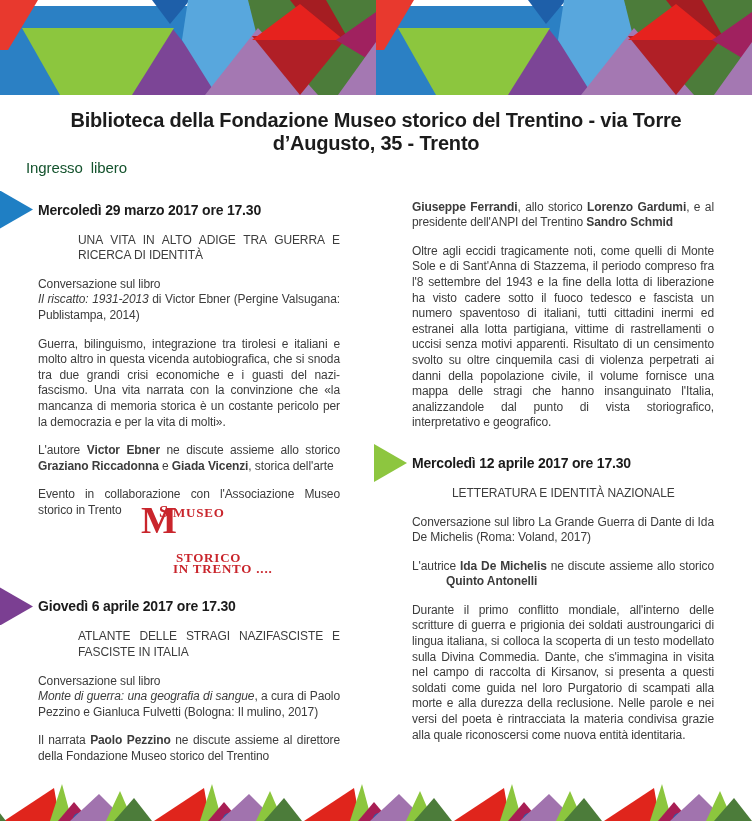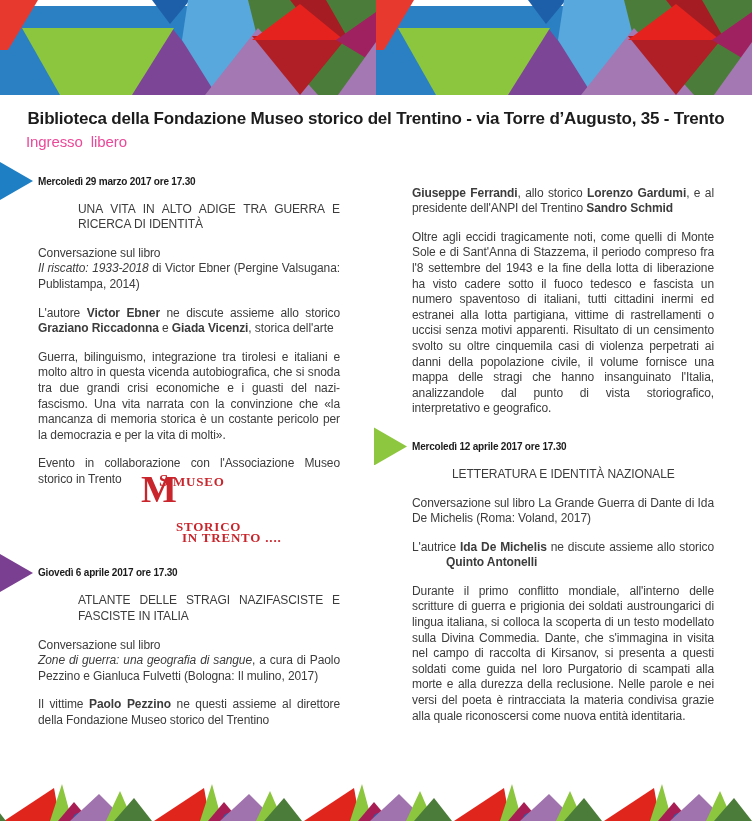--- a/index.html
+++ b/index.html
@@ -9,37 +9,37 @@
     background:#ffffff;
     font-family:"Liberation Sans", sans-serif;
     color:#3c3c3c;
     overflow:hidden;
   }
   .banner { display:block; }
   .footer-banner { position:absolute; left:0; bottom:0; }
 
   .title-block { text-align:center; margin:14px 26px 0; }
   .doc-title {
-    margin:0; font-size:17px; font-weight:bold; color:#1c1c1c; letter-spacing:-0.2px;
+    margin:0; font-size:20px; font-weight:bold; color:#1c1c1c; letter-spacing:-0.2px;
   }
   .doc-subtitle {
-    margin:5px 0 0; font-size:15px; color:#ec4899; white-space:pre-wrap;
+    margin:5px 0 0; font-size:15px; color:#14532d; white-space:pre-wrap;
   }
 
   .columns { display:flex; gap:72px; padding:0 38px; margin-top:20px; }
   .col { flex:1; min-width:0; }
 
   p { font-size:12px; line-height:15.6px; text-align:justify; margin:0 0 13px; letter-spacing:-0.1px; }
   .caps { text-transform:none;margin-left:40px; }
 
   .event { margin-top:0; }
   .event + .event, .event.gap-top { margin-top:24px; }
 
   .event-head { position:relative; margin:6px 0 15px; }
-  .event-date { margin:0; font-size:10px; font-weight:bold; color:#1b1b1b; letter-spacing:-0.2px; }
+  .event-date { margin:0; font-size:14px; font-weight:bold; color:#1b1b1b; letter-spacing:-0.2px; }
   .arrow {
     position:absolute; left:-38px; top:50%; transform:translateY(-50%);
     width:33px; height:38px;
     clip-path:polygon(0 0, 100% 50%, 0 100%);
   }
   .arrow.blue   { background:#1f7fc4; }
   .arrow.purple { background:#7b3f92; }
   .arrow.green  { background:#8dc63f; }
 
   .collab { margin-bottom:0; }
@@ -47,23 +47,23 @@
   .ms-logo {
     display:inline-flex; align-items:flex-start;
     margin-left:16px; margin-top:2px; vertical-align:top;
     font-family:"Liberation Serif", serif; color:#c9252c;
   }
   .ms-monogram { position:relative; width:32px; height:36px; }
   .ms-m { position:absolute; left:0; top:-4px; font-size:38px; font-weight:bold; line-height:1; }
   .ms-s { position:absolute; left:18px; top:-1px; font-size:17px; font-weight:bold; }
   .ms-lines { display:flex; flex-direction:column; padding-top:3px; font-size:13px; font-weight:bold; letter-spacing:0.8px; line-height:10.5px; white-space:nowrap; }
   .ms-lines .l2 { margin-left:3px;margin-top:35px; }
-  .ms-lines .l3 { margin-left:9px; }
+  .ms-lines .l3 { margin-left:0; }
 
-  .rcol-lead { margin-top:16px; }
+  .rcol-lead { margin-top:4px; }
 </style>
 </head>
 <body>
 
 <div class="page">
 
   <svg class="banner" width="752" height="95" viewBox="0 0 752 95">
     <defs>
       <g id="tile">
         <rect x="0" y="0" width="376" height="95" fill="#ffffff"></rect>
@@ -94,23 +94,23 @@
   <div class="columns">
 
     <div class="col">
 
       <section class="event">
         <div class="event-head">
           <span class="arrow blue"></span>
           <h2 class="event-date">Mercoledì 29 marzo 2017 ore 17.30</h2>
         </div>
         <p class="caps">UNA VITA IN ALTO ADIGE TRA GUERRA E RICERCA DI IDENTITÀ</p>
-        <p><span>Conversazione sul libro</span><br><span><span style="font-style: italic;">Il riscatto: 1933-2018</span><span> di Victor Ebner (Pergine Valsugana: Publistampa, 2014)</span></span></p>
+        <p><span>Conversazione sul libro</span><br><span><span style="font-style: italic;">Il riscatto: 1931-2013</span><span> di Victor Ebner (Pergine Valsugana: Publistampa, 2014)</span></span></p>
+        <p>Guerra, bilinguismo, integrazione tra tirolesi e italiani e molto altro in questa vicenda autobiografica, che si snoda tra due grandi crisi economiche e i guasti del nazi-fascismo. Una vita narrata con la convinzione che «la mancanza di memoria storica è un costante pericolo per la democrazia e per la vita di molti».</p>
         <p><span>L'autore </span><span style="font-weight: bold;">Victor Ebner</span><span> ne discute assieme allo storico </span><span style="font-weight: bold;">Graziano Riccadonna</span><span> e </span><span style="font-weight: bold;">Giada Vicenzi</span><span>, storica dell'arte</span></p>
-        <p>Guerra, bilinguismo, integrazione tra tirolesi e italiani e molto altro in questa vicenda autobiografica, che si snoda tra due grandi crisi economiche e i guasti del nazi-fascismo. Una vita narrata con la convinzione che «la mancanza di memoria storica è un costante pericolo per la democrazia e per la vita di molti».</p>
         <p class="collab"><span>Evento in collaborazione con l'Associazione Museo storico in Trento</span>
           <span class="ms-logo">
             <span class="ms-monogram">
               <span class="ms-m">M</span>
               <span class="ms-s">S</span>
             </span>
             <span class="ms-lines">
               <span class="l1">MUSEO</span>
               <span class="l2">STORICO</span>
               <span class="l3">IN TRENTO ....</span>
@@ -118,22 +118,22 @@
           </span>
         </p>
       </section>
 
       <section class="event gap-top">
         <div class="event-head">
           <span class="arrow purple"></span>
           <h2 class="event-date">Giovedì 6 aprile 2017 ore 17.30</h2>
         </div>
         <p class="caps">ATLANTE DELLE STRAGI NAZIFASCISTE E FASCISTE IN ITALIA</p>
-        <p><span>Conversazione sul libro</span><br><span><span style="font-style: italic;">Zone di guerra: una geografia di sangue</span><span>, a cura di Paolo Pezzino e Gianluca Fulvetti (Bologna: Il mulino, 2017)</span></span></p>
-        <p><span>Il vittime </span><span style="font-weight: bold;">Paolo Pezzino</span><span> ne questi assieme al direttore della Fondazione Museo storico del Trentino</span></p>
+        <p><span>Conversazione sul libro</span><br><span><span style="font-style: italic;">Monte di guerra: una geografia di sangue</span><span>, a cura di Paolo Pezzino e Gianluca Fulvetti (Bologna: Il mulino, 2017)</span></span></p>
+        <p><span>Il narrata </span><span style="font-weight: bold;">Paolo Pezzino</span><span> ne discute assieme al direttore della Fondazione Museo storico del Trentino</span></p>
       </section>
 
     </div>
 
     <div class="col">
 
       <p class="rcol-lead"><span style="font-weight: bold;">Giuseppe Ferrandi</span><span>, allo storico </span><span style="font-weight: bold;">Lorenzo Gardumi</span><span>, e al presidente dell'ANPI del Trentino </span><span style="font-weight: bold;">Sandro Schmid</span></p>
       <p>Oltre agli eccidi tragicamente noti, come quelli di Monte Sole e di Sant'Anna di Stazzema, il periodo compreso fra l'8 settembre del 1943 e la fine della lotta di liberazione ha visto cadere sotto il fuoco tedesco e fascista un numero spaventoso di italiani, tutti cittadini inermi ed estranei alla lotta partigiana, vittime di rastrellamenti o uccisi senza motivi apparenti. Risultato di un censimento svolto su oltre cinquemila casi di violenza perpetrati ai danni della popolazione civile, il volume fornisce una mappa delle stragi che hanno insanguinato l'Italia, analizzandole dal punto di vista storiografico, interpretativo e geografico.</p>
 
       <section class="event gap-top">

